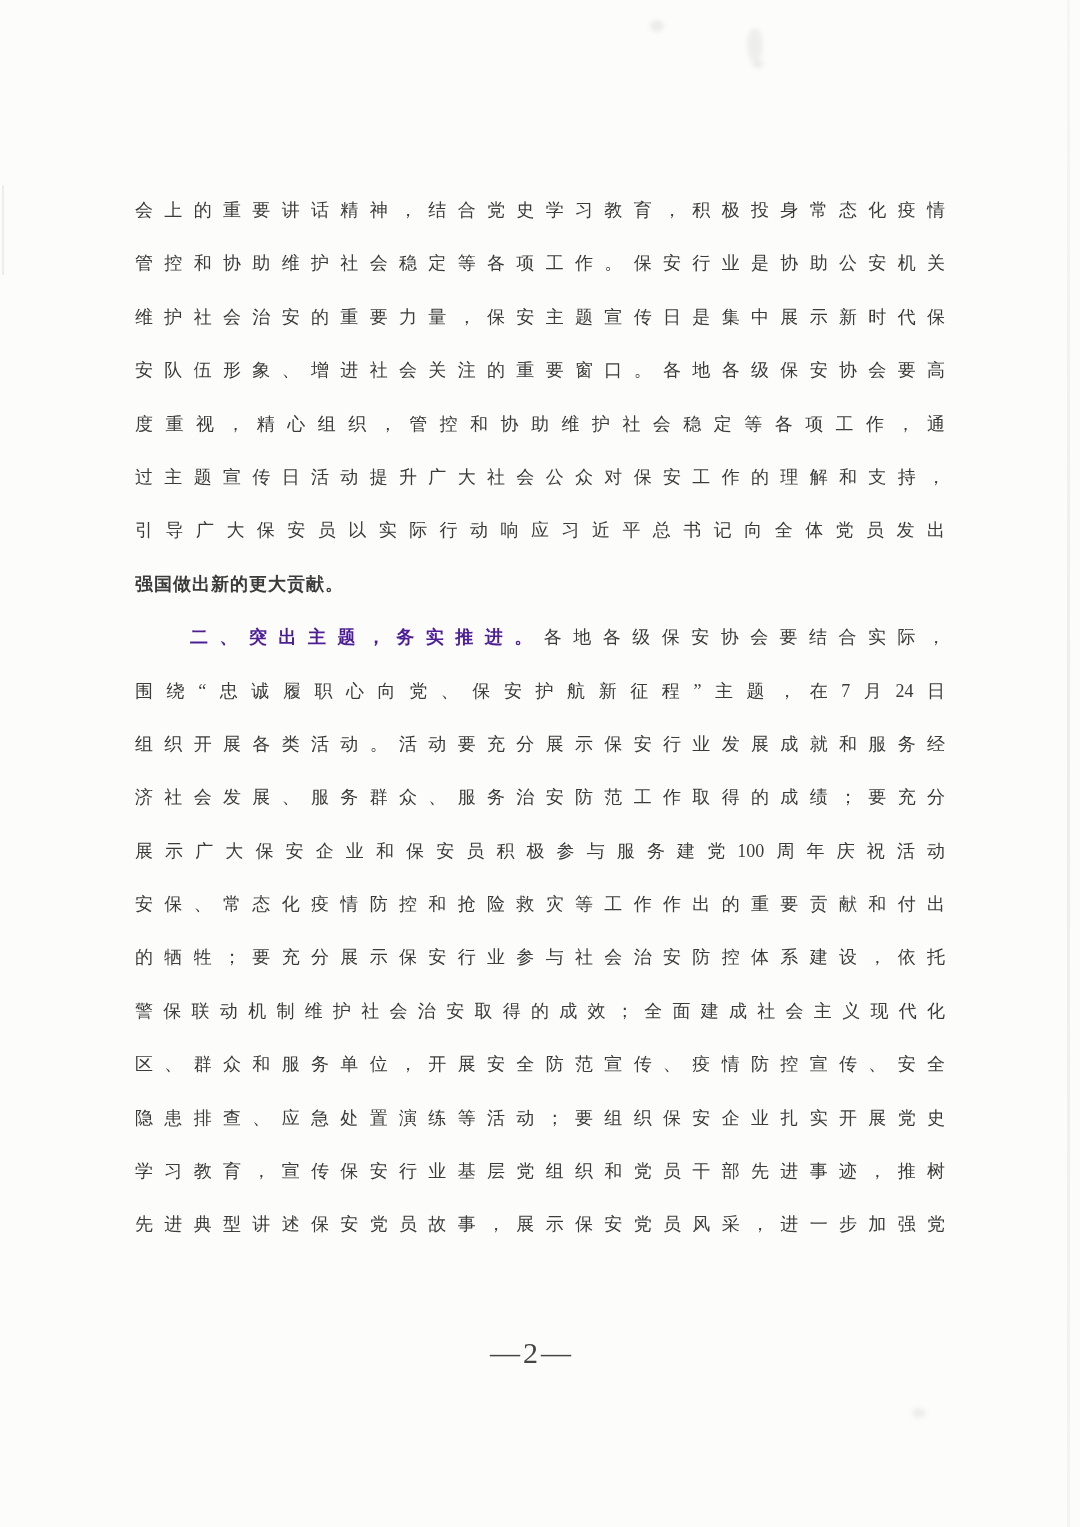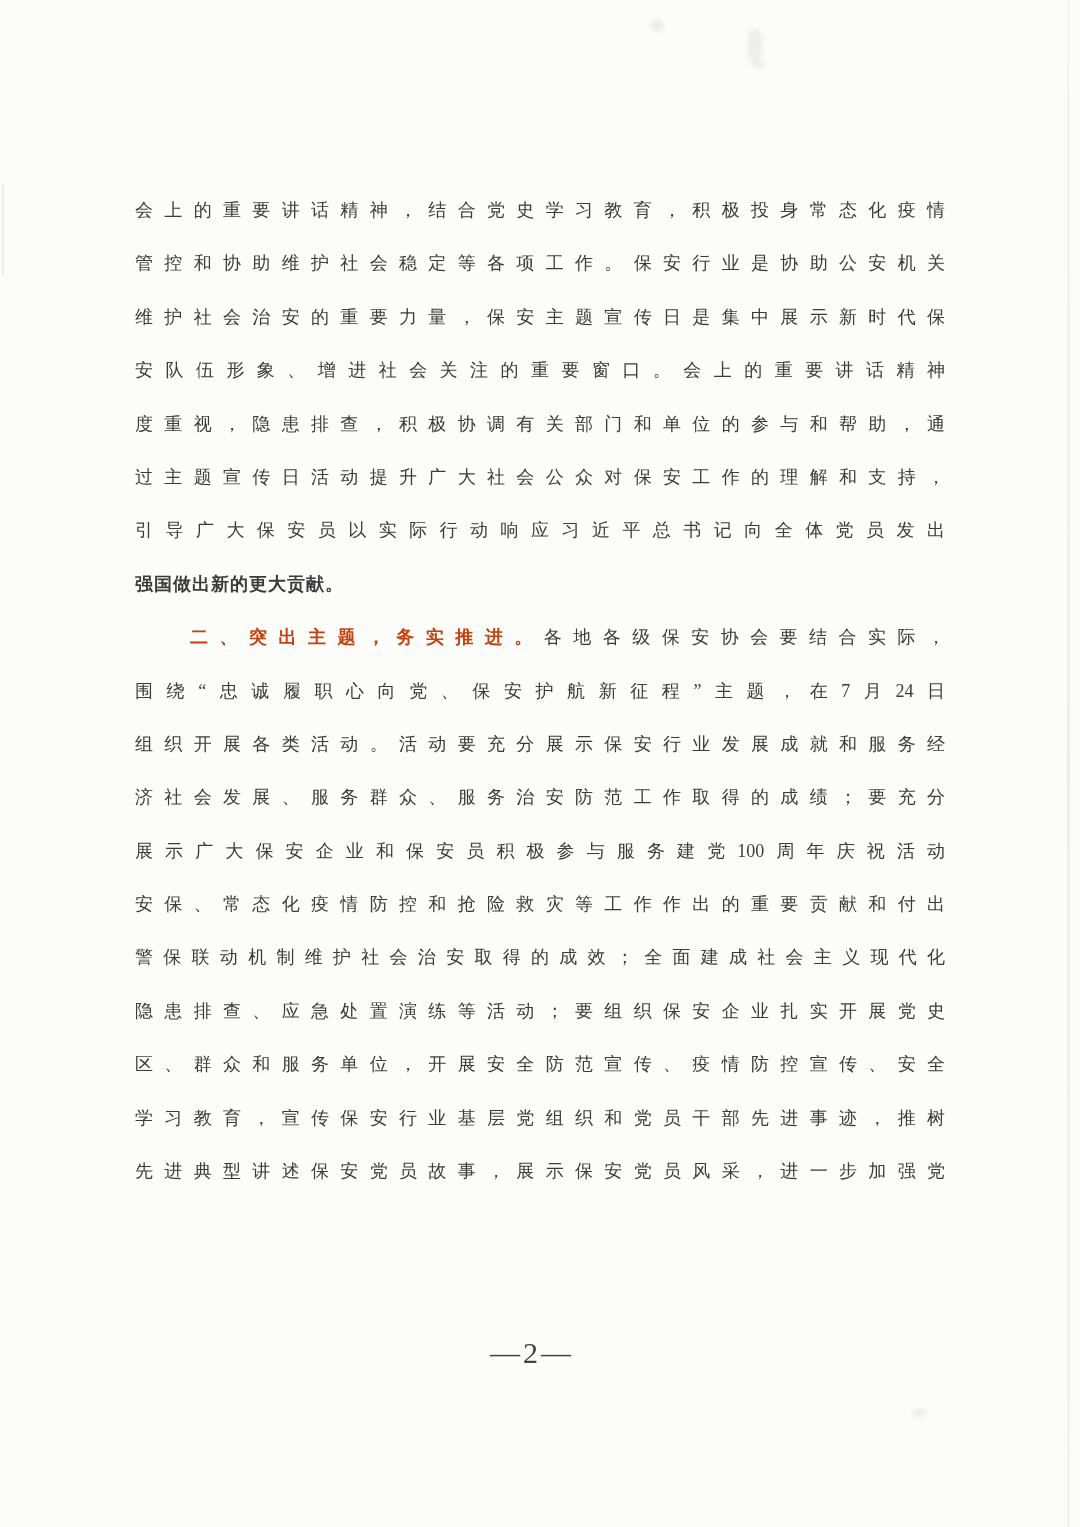--- a/index.html
+++ b/index.html
@@ -65,21 +65,21 @@
     text-align-last: left;
     letter-spacing: 1px;
     font-weight: bold;
   }
   .line.indent {
     padding-left: 55px;
     width: 755px;
   }
   .lead-bold {
     font-weight: 700;
-    color: #c2410c;
+    color: #4c1d95;
     font-family: "Liberation Sans", "DejaVu Sans", sans-serif;
   }
   .footer {
     position: absolute;
     left: 0;
     top: 1336px;
     width: 1064px;
     text-align: center;
     font-size: 30px;
     color: #454545;
@@ -93,34 +93,35 @@
   <div class="smudge s1"></div>
   <div class="smudge s2"></div>
   <div class="smudge s3"></div>
   <div class="smudge s4"></div>
   <div class="edge-left"></div>
 
   <div class="content" id="content">
       <div class="line">会上的重要讲话精神，结合党史学习教育，积极投身常态化疫情</div>
       <div class="line">管控和协助维护社会稳定等各项工作。保安行业是协助公安机关</div>
       <div class="line">维护社会治安的重要力量，保安主题宣传日是集中展示新时代保</div>
-      <div class="line">安队伍形象、增进社会关注的重要窗口。会上的重要讲话精神</div>
-      <div class="line">度重视，隐患排查，积极协调有关部门和单位的参与和帮助，通</div>
+      <div class="line">安队伍形象、增进社会关注的重要窗口。各地各级保安协会要高</div>
+      <div class="line">度重视，精心组织，管控和协助维护社会稳定等各项工作，通</div>
       <div class="line">过主题宣传日活动提升广大社会公众对保安工作的理解和支持，</div>
       <div class="line">引导广大保安员以实际行动响应习近平总书记向全体党员发出</div>
       <div class="line short">强国做出新的更大贡献。</div>
       <div class="line indent"><span class="lead-bold">二、突出主题，务实推进。</span><span>各地各级保安协会要结合实际，</span></div>
       <div class="line">围绕“忠诚履职心向党、保安护航新征程”主题，在7月24日</div>
       <div class="line">组织开展各类活动。活动要充分展示保安行业发展成就和服务经</div>
       <div class="line">济社会发展、服务群众、服务治安防范工作取得的成绩；要充分</div>
       <div class="line">展示广大保安企业和保安员积极参与服务建党100周年庆祝活动</div>
       <div class="line">安保、常态化疫情防控和抢险救灾等工作作出的重要贡献和付出</div>
+      <div class="line">的牺牲；要充分展示保安行业参与社会治安防控体系建设，依托</div>
       <div class="line">警保联动机制维护社会治安取得的成效；全面建成社会主义现代化</div>
+      <div class="line">区、群众和服务单位，开展安全防范宣传、疫情防控宣传、安全</div>
       <div class="line">隐患排查、应急处置演练等活动；要组织保安企业扎实开展党史</div>
-      <div class="line">区、群众和服务单位，开展安全防范宣传、疫情防控宣传、安全</div>
       <div class="line">学习教育，宣传保安行业基层党组织和党员干部先进事迹，推树</div>
       <div class="line">先进典型讲述保安党员故事，展示保安党员风采，进一步加强党</div>
     </div>
 
   <div class="footer">—2—</div>
 
   <div class="edge-right"></div>
 </div>
 
 </body></html>

